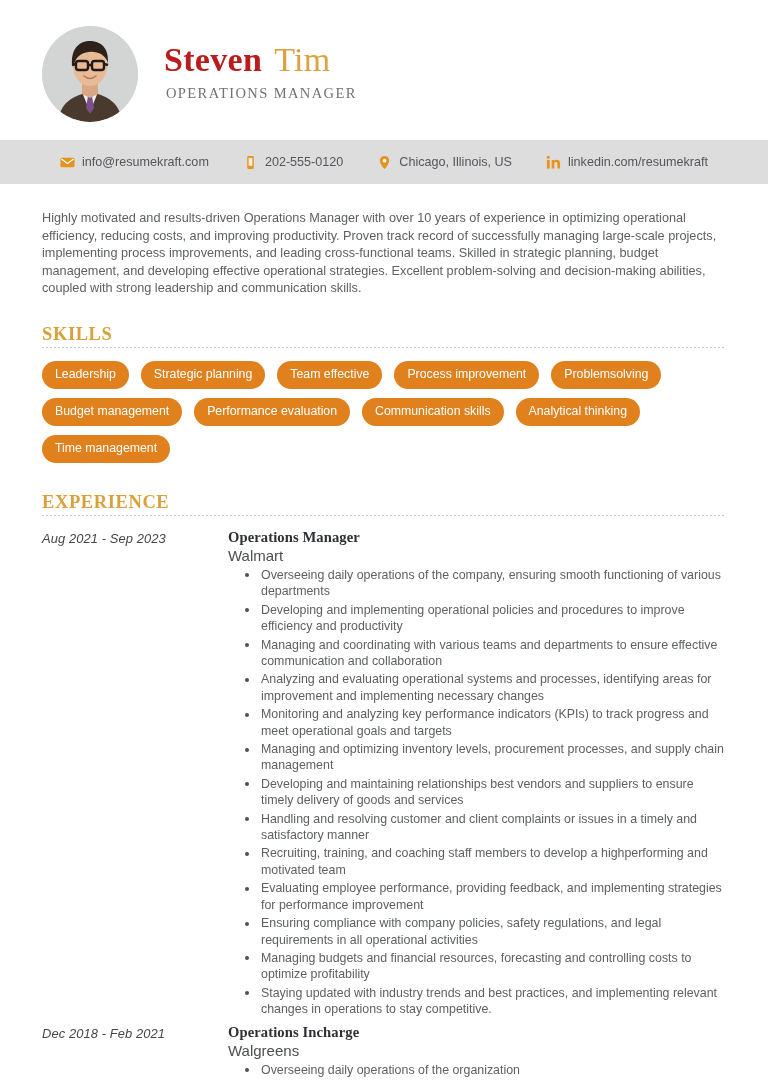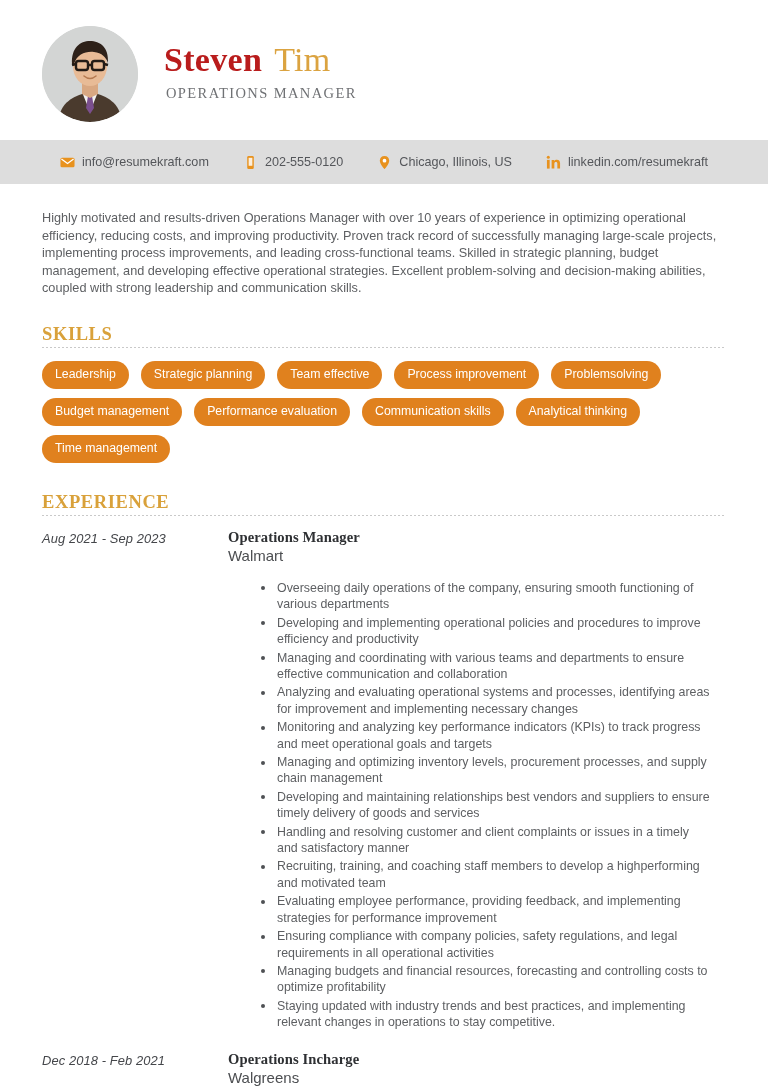--- a/index.html
+++ b/index.html
@@ -78,21 +78,21 @@
     flex:0 0 186px;font-size:12.9px;font-style:italic;
     color:#44464a;padding-top:2px;letter-spacing:.1px;
   }
   .exp-body{flex:1;}
   .exp-title{
     font-family:"Liberation Serif", serif;
     font-size:14.6px;font-weight:bold;color:#2e3033;
     margin:0 0 1px 0;letter-spacing:.1px;
   }
   .exp-company{font-size:15px;color:#4c4e51;margin:0 0 3px 0;}
-  ul.bullets{margin:16px;padding:0 0 0 17px;list-style:none;}
+  ul.bullets{margin:0;padding:0 0 0 17px;list-style:none;}
   ul.bullets li{
     font-size:12.4px;line-height:16.4px;color:#5d5f62;
     position:relative;padding-left:16px;margin-bottom:2px;
   }
   ul.bullets li::before{
     content:"";position:absolute;left:0;top:6.5px;
     width:4px;height:4px;border-radius:50%;background:#4f5154;
   }
 </style>
 </head>

